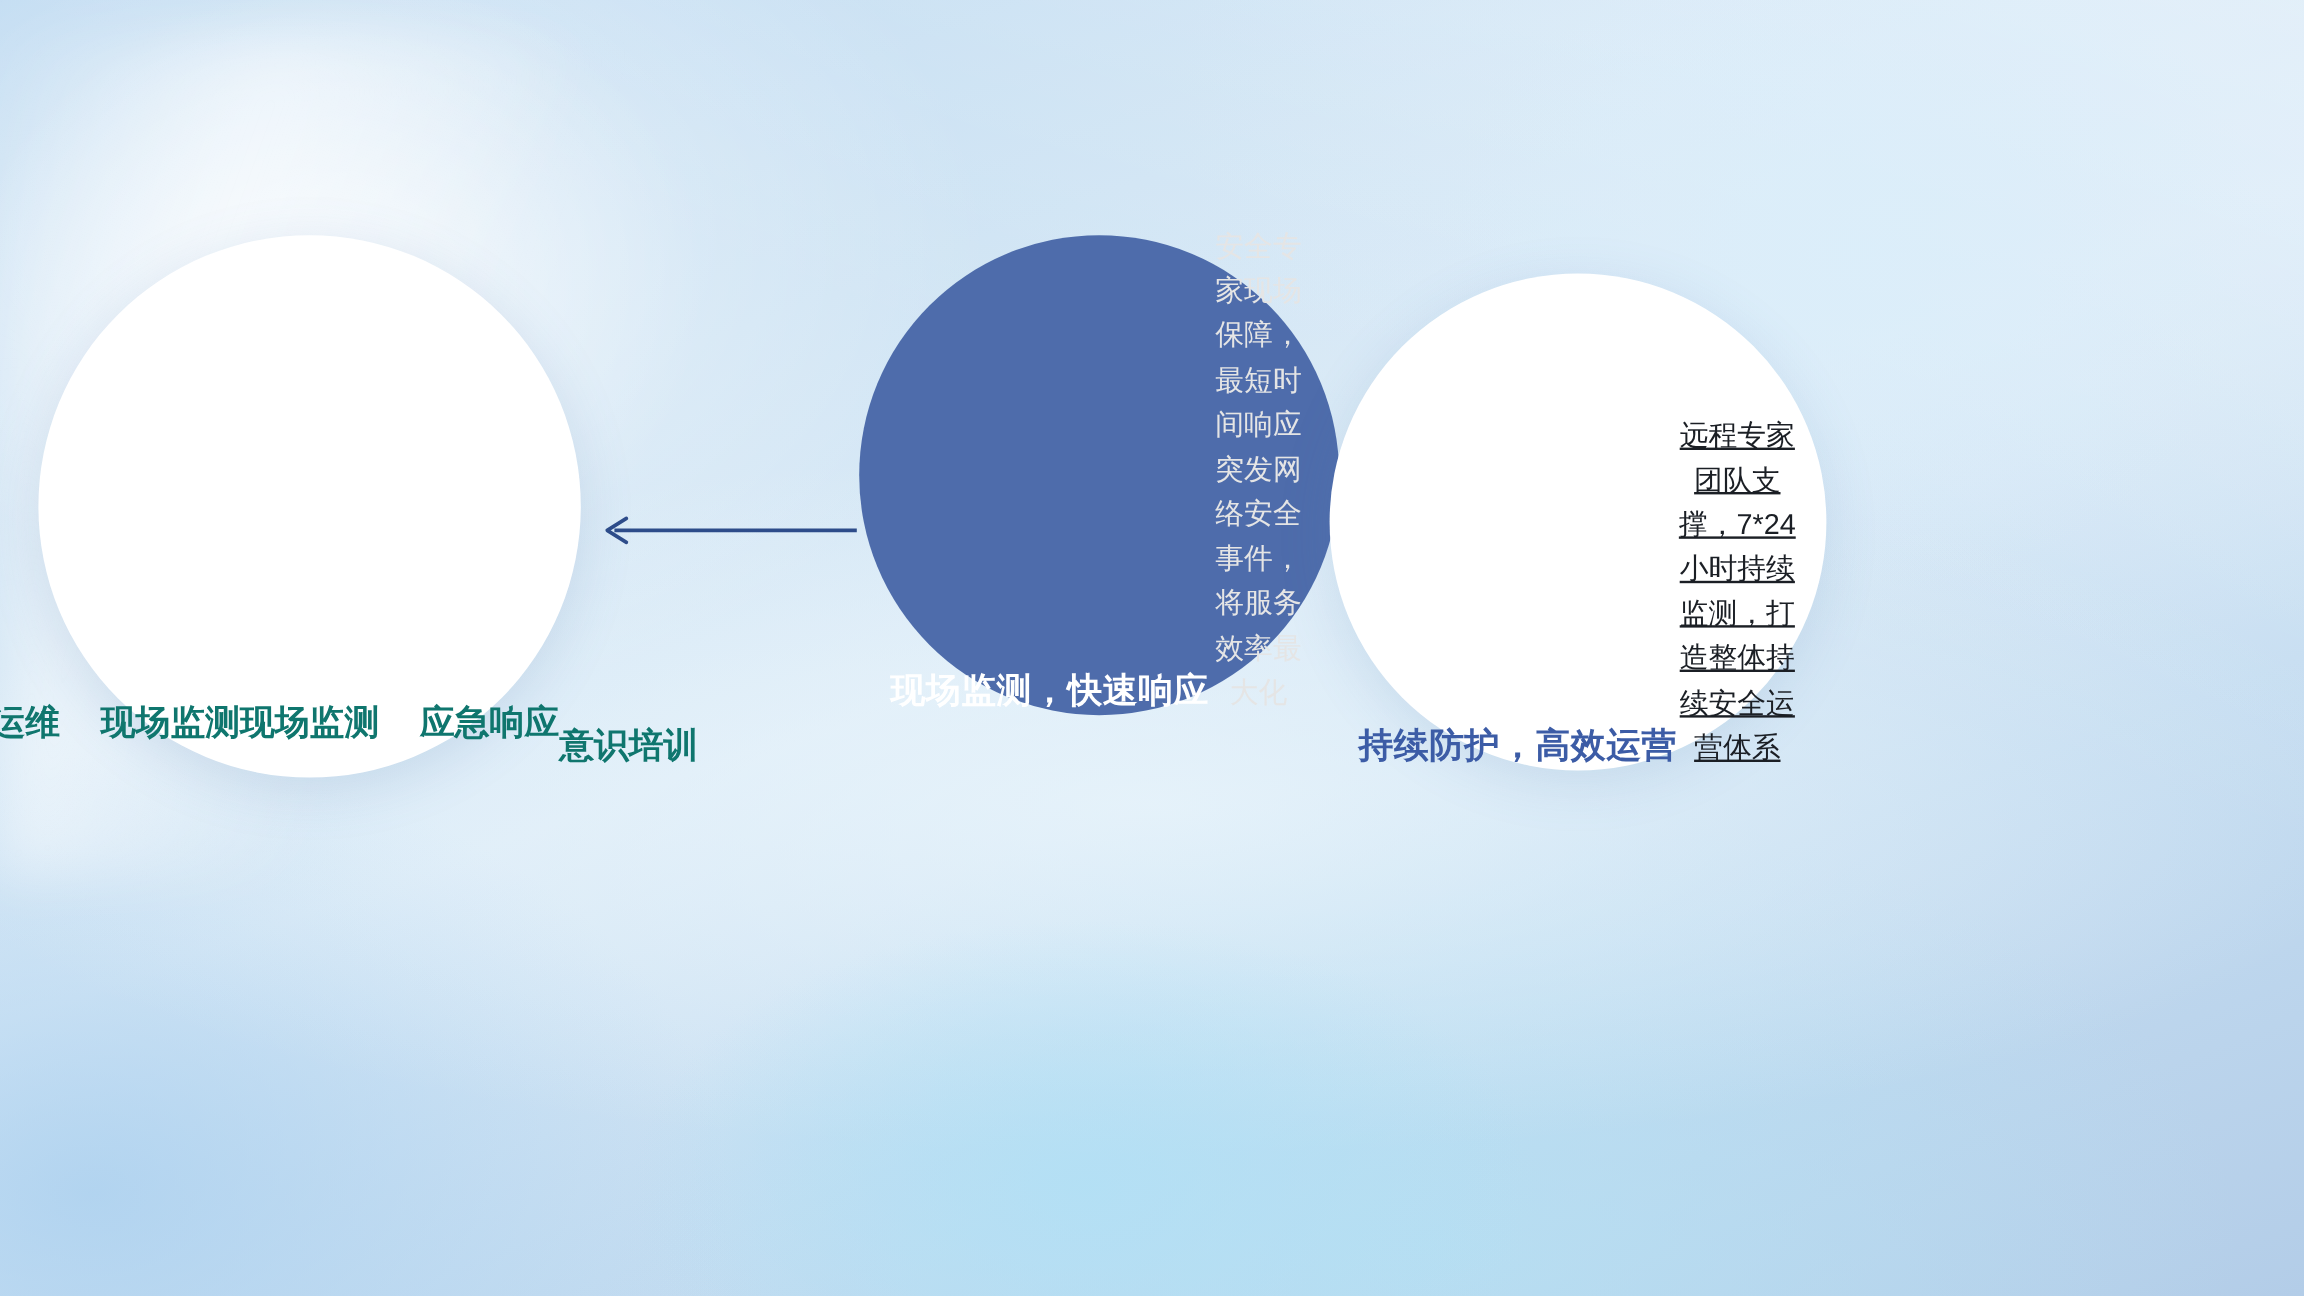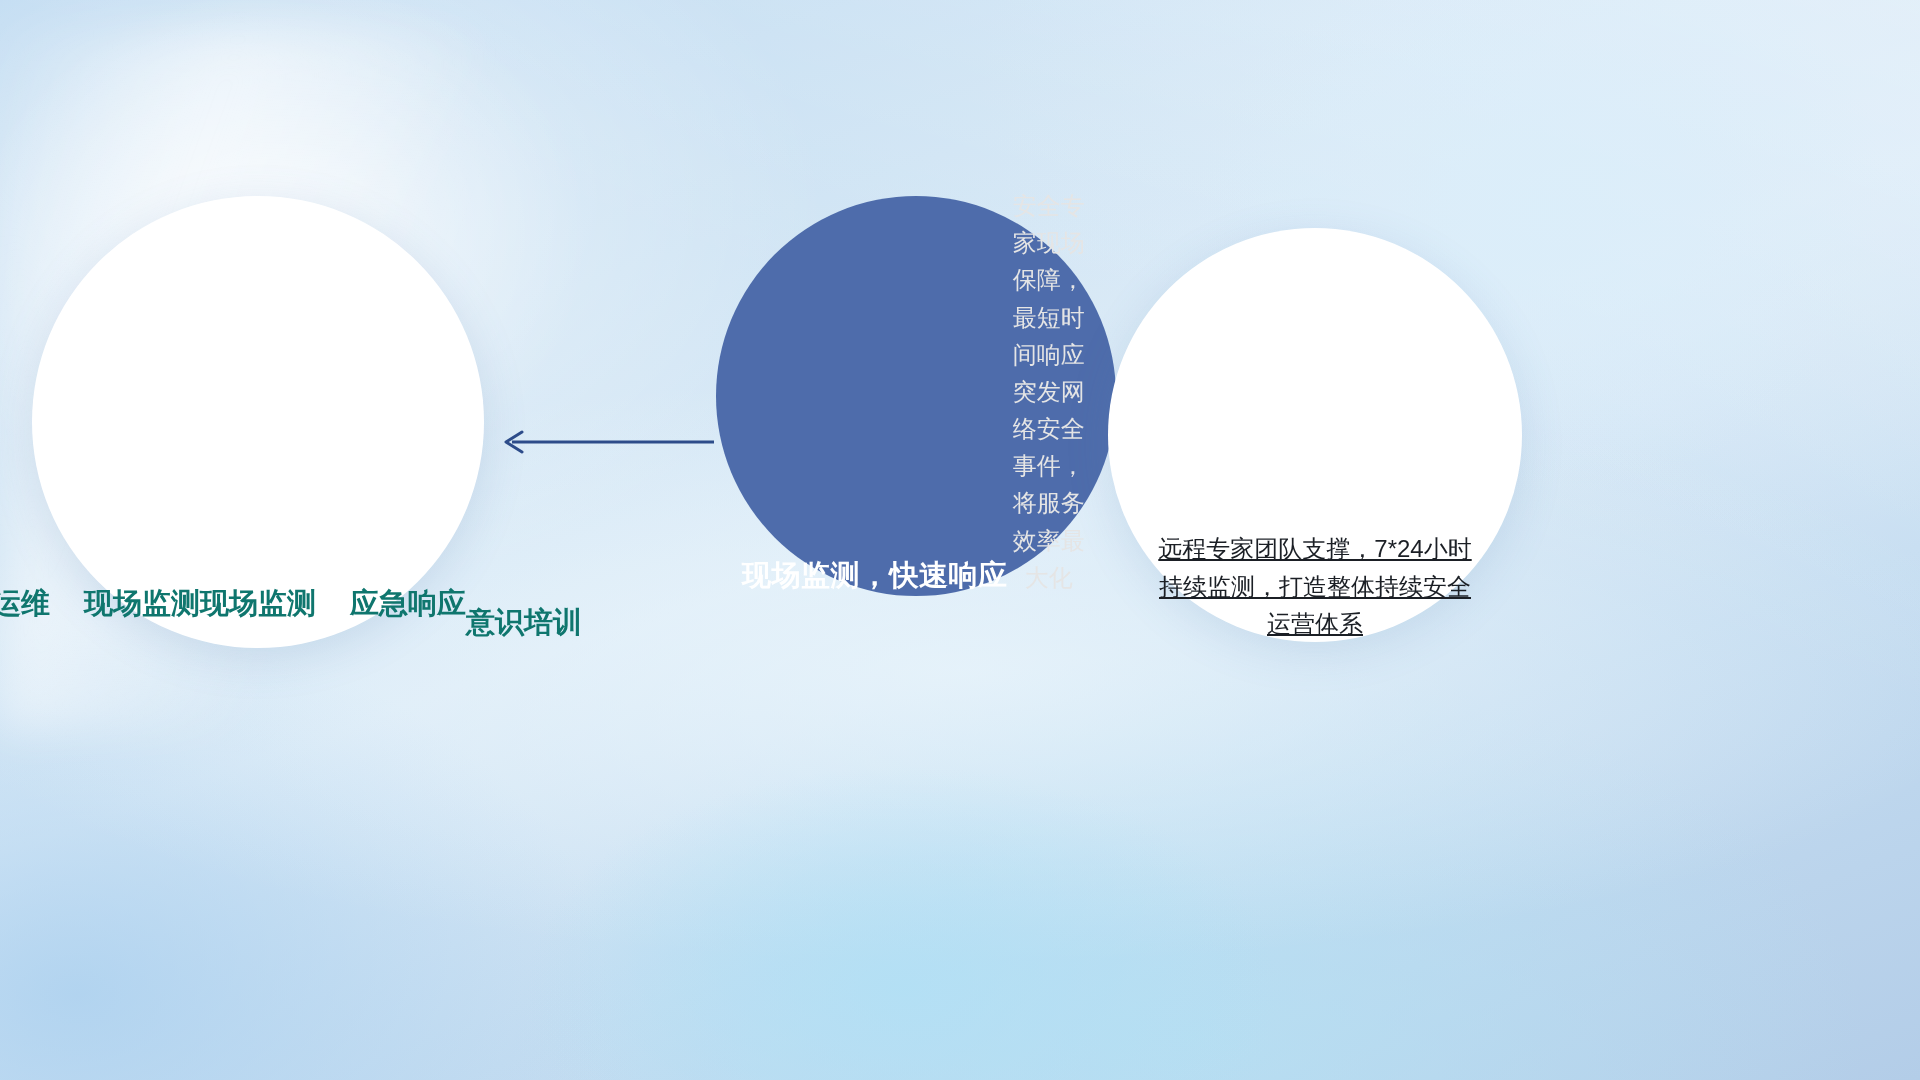--- a/index.html
+++ b/index.html
@@ -146,16 +146,17 @@
       <span>意识培训</span>
     </div>
   </div>
 
   <div class="circle" id="circle-onsite">
     <div class="c-title">现场监测，快速响应</div>
     <div class="c-body">安全专家现场保障，最短时间响应突发网络安全事件，将服务效率最大化</div>
   </div>
 
   <div class="circle" id="circle-remote">
+    <div class="c-title">持续防护，高效运营</div>
     <div class="c-body">远程专家团队支撑，7*24小时持续监测，打造整体持续安全运营体系</div>
   </div>
 
 </div>
 
 </body></html>

